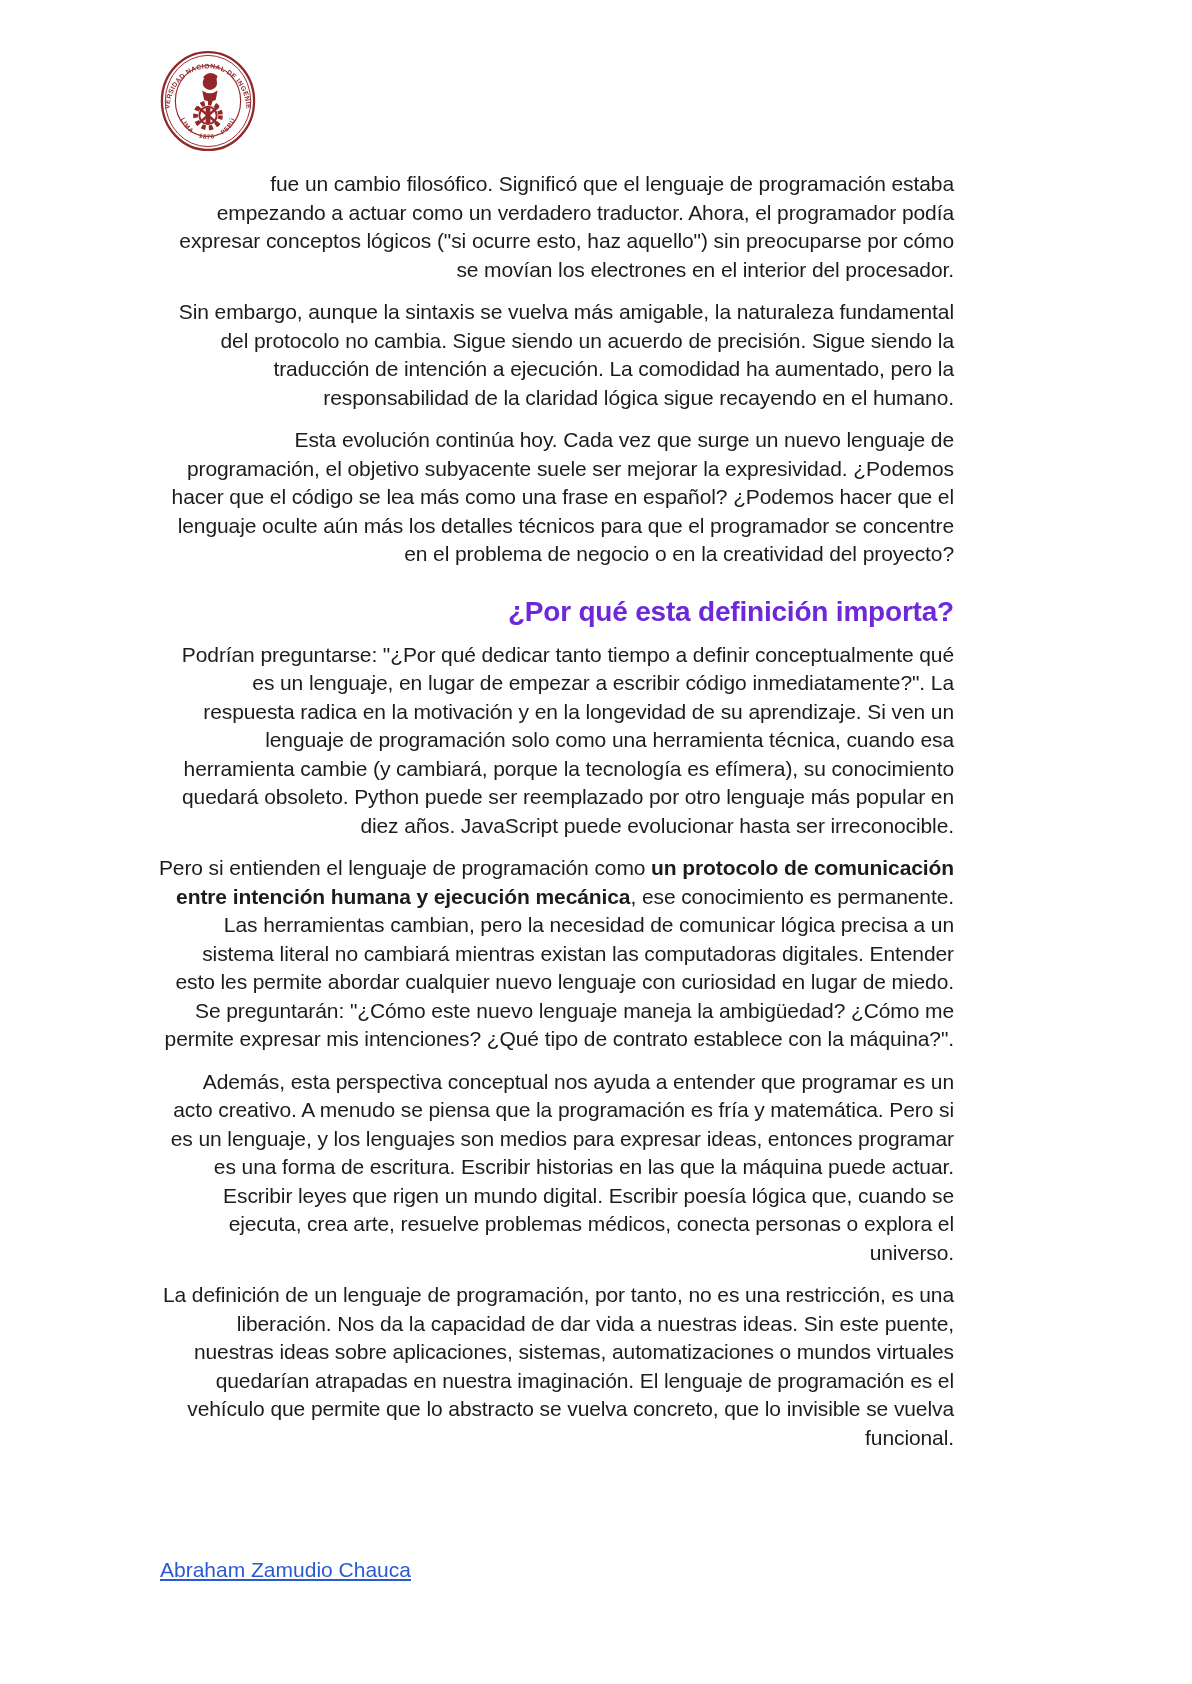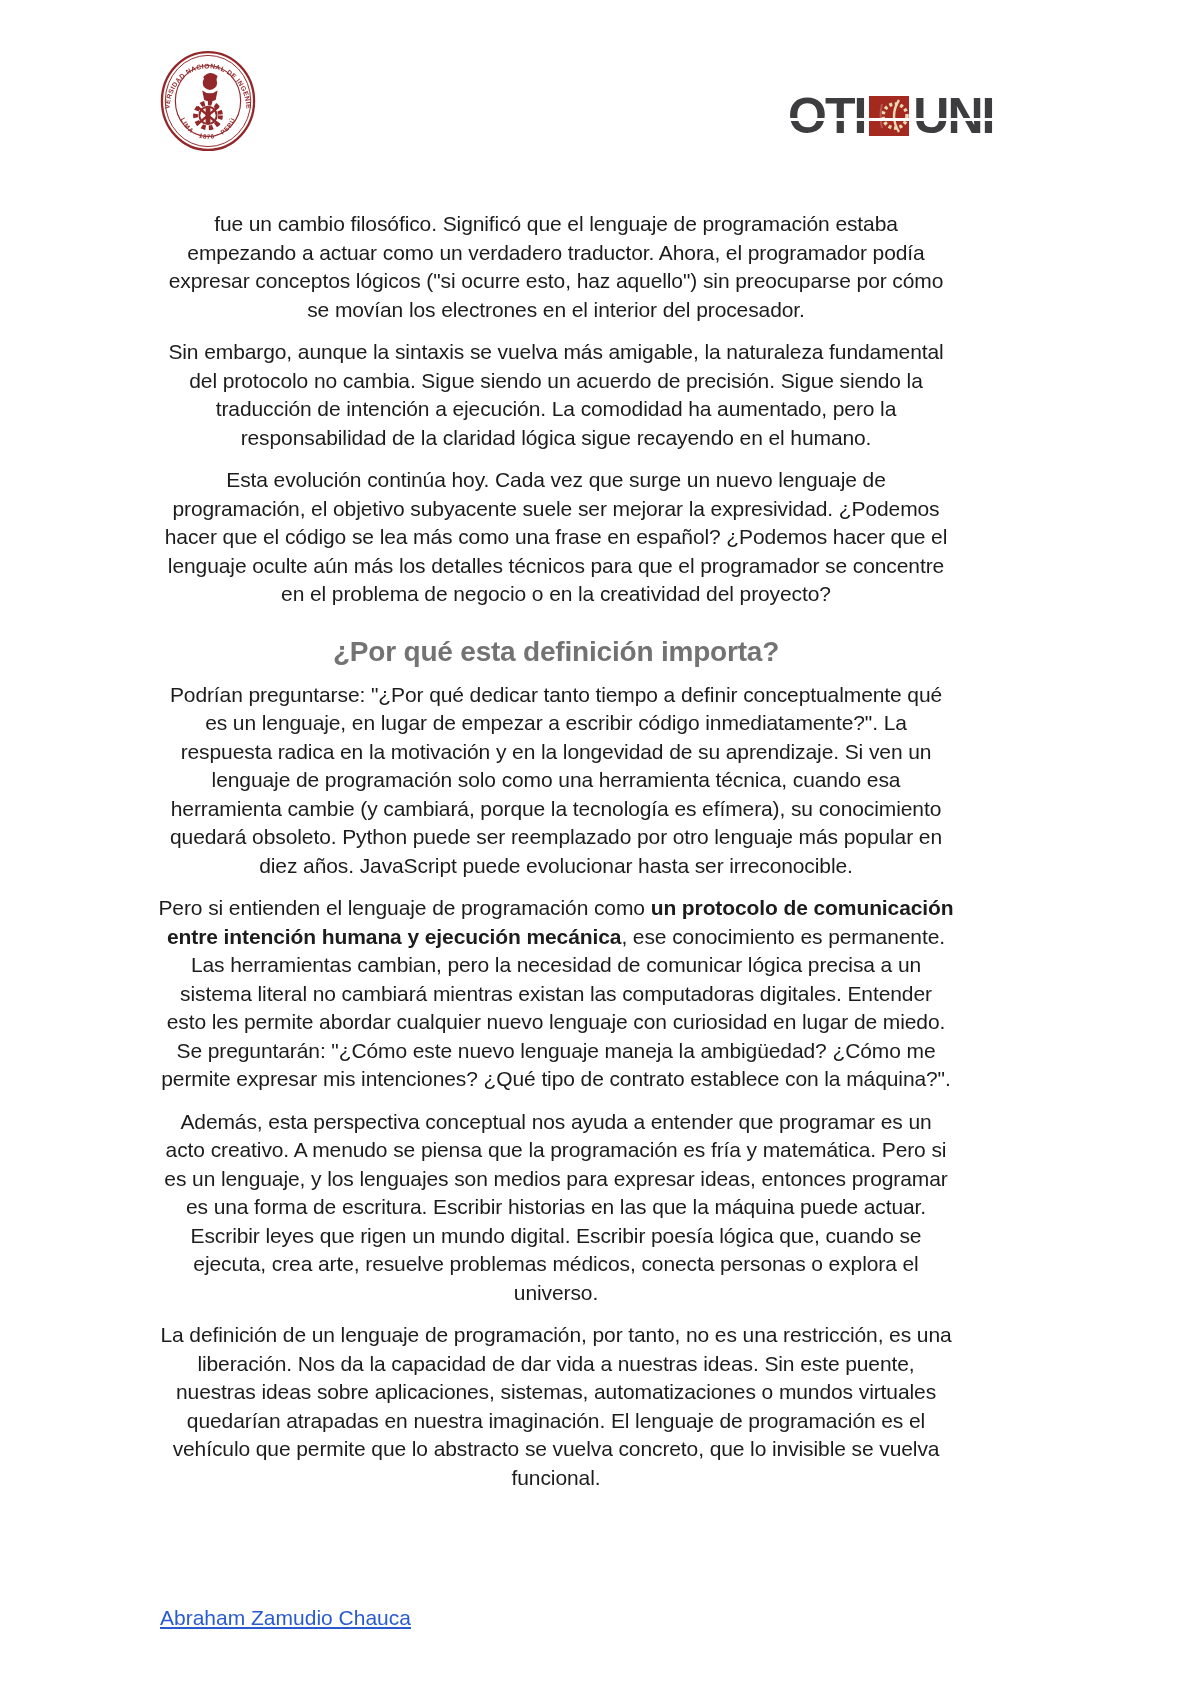--- a/index.html
+++ b/index.html
@@ -33,33 +33,32 @@
   }
   .oti-slit {
     position:absolute; left:-4px; right:-4px; top:24px; height:3px;
     background:#ffffff; z-index:3; pointer-events:none;
   }
   .oti-text { position:relative; }
 
   
   .document-body {
     position:absolute; left:158px; top:170px; width:796px;
-    font-size:21px; line-height:28.5px; text-align:center;
+    font-size:21px; line-height:28.5px; text-align:right;
     letter-spacing:-0.1px;
-    margin-top:40px;
   }
   .document-body p { margin:0 0 14px 0; }
   .document-body h2 {
     font-size:28px; line-height:34px; margin:26px 0 12px 0;
-    color:#737373; letter-spacing:-0.2px;
+    color:#6d28d9; letter-spacing:-0.2px;
   }
   .document-body .bold { font-weight:bold; }
 
   
-  .footer-link-row { position:absolute; left:160px; top:1558px;margin-top:48px; }
+  .footer-link-row { position:absolute; left:160px; top:1558px; }
   .footer-link {
     font-size:21px; text-decoration:underline; cursor:pointer;
   }
 </style>
 </head>
 <body>
 
 <div class="page">
 
   <div class="header-left">
@@ -85,32 +84,20 @@
 
         <circle cx="50" cy="68" r="13" fill="none" stroke="#93282a" stroke-width="5" stroke-dasharray="4.2 3.4"></circle>
         <circle cx="50" cy="68" r="9" fill="none" stroke="#93282a" stroke-width="2"></circle>
         <rect x="47.5" y="60" width="5" height="16" fill="#93282a"></rect>
         <line x1="39" y1="59" x2="62" y2="78" stroke="#93282a" stroke-width="2.4"></line>
         <line x1="61" y1="59" x2="38" y2="78" stroke="#93282a" stroke-width="2.4"></line>
       </svg>
     </div>
   </div>
 
-  <div class="oti-logo" style="color: rgb(61, 60, 62);">
-    <span class="oti-text">OTI</span>
-    <span class="oti-box" style="background: rgb(164, 42, 32);">
-      <svg viewBox="0 0 40 40" width="40" height="40" aria-hidden="true">
-        <circle cx="26" cy="20" r="12" fill="none" stroke="#e9d9b6" stroke-width="3.5" stroke-dasharray="3 2.6"></circle>
-        <path d="M 30,4 Q 20,20 30,36" fill="none" stroke="#e9d9b6" stroke-width="2.4"></path>
-        <path d="M 13,8 Q 10,20 13,32" fill="none" stroke="#b8584e" stroke-width="2"></path>
-      </svg>
-    </span>
-    <span class="oti-text">UNI</span>
-    <span class="oti-slit"></span>
-  </div>
 
   <div class="document-body">
       <p><span>fue un cambio filosófico. Significó que el lenguaje de programación estaba empezando a actuar como un verdadero traductor. Ahora, el programador podía expresar conceptos lógicos ("si ocurre esto, haz aquello") sin preocuparse por cómo se movían los electrones en el interior del procesador.</span></p>
       <p><span>Sin embargo, aunque la sintaxis se vuelva más amigable, la naturaleza fundamental del protocolo no cambia. Sigue siendo un acuerdo de precisión. Sigue siendo la traducción de intención a ejecución. La comodidad ha aumentado, pero la responsabilidad de la claridad lógica sigue recayendo en el humano.</span></p>
       <p><span>Esta evolución continúa hoy. Cada vez que surge un nuevo lenguaje de programación, el objetivo subyacente suele ser mejorar la expresividad. ¿Podemos hacer que el código se lea más como una frase en español? ¿Podemos hacer que el lenguaje oculte aún más los detalles técnicos para que el programador se concentre en el problema de negocio o en la creatividad del proyecto?</span></p>
       <h2>¿Por qué esta definición importa?</h2>
       <p><span>Podrían preguntarse: "¿Por qué dedicar tanto tiempo a definir conceptualmente qué es un lenguaje, en lugar de empezar a escribir código inmediatamente?". La respuesta radica en la motivación y en la longevidad de su aprendizaje. Si ven un lenguaje de programación solo como una herramienta técnica, cuando esa herramienta cambie (y cambiará, porque la tecnología es efímera), su conocimiento quedará obsoleto. Python puede ser reemplazado por otro lenguaje más popular en diez años. JavaScript puede evolucionar hasta ser irreconocible.</span></p>
       <p><span>Pero si entienden el lenguaje de programación como </span><span class="bold">un protocolo de comunicación entre intención humana y ejecución mecánica</span><span>, ese conocimiento es permanente. Las herramientas cambian, pero la necesidad de comunicar lógica precisa a un sistema literal no cambiará mientras existan las computadoras digitales. Entender esto les permite abordar cualquier nuevo lenguaje con curiosidad en lugar de miedo. Se preguntarán: "¿Cómo este nuevo lenguaje maneja la ambigüedad? ¿Cómo me permite expresar mis intenciones? ¿Qué tipo de contrato establece con la máquina?".</span></p>
       <p><span>Además, esta perspectiva conceptual nos ayuda a entender que programar es un acto creativo. A menudo se piensa que la programación es fría y matemática. Pero si es un lenguaje, y los lenguajes son medios para expresar ideas, entonces programar es una forma de escritura. Escribir historias en las que la máquina puede actuar. Escribir leyes que rigen un mundo digital. Escribir poesía lógica que, cuando se ejecuta, crea arte, resuelve problemas médicos, conecta personas o explora el universo.</span></p>
       <p><span>La definición de un lenguaje de programación, por tanto, no es una restricción, es una liberación. Nos da la capacidad de dar vida a nuestras ideas. Sin este puente, nuestras ideas sobre aplicaciones, sistemas, automatizaciones o mundos virtuales quedarían atrapadas en nuestra imaginación. El lenguaje de programación es el vehículo que permite que lo abstracto se vuelva concreto, que lo invisible se vuelva funcional.</span></p>

